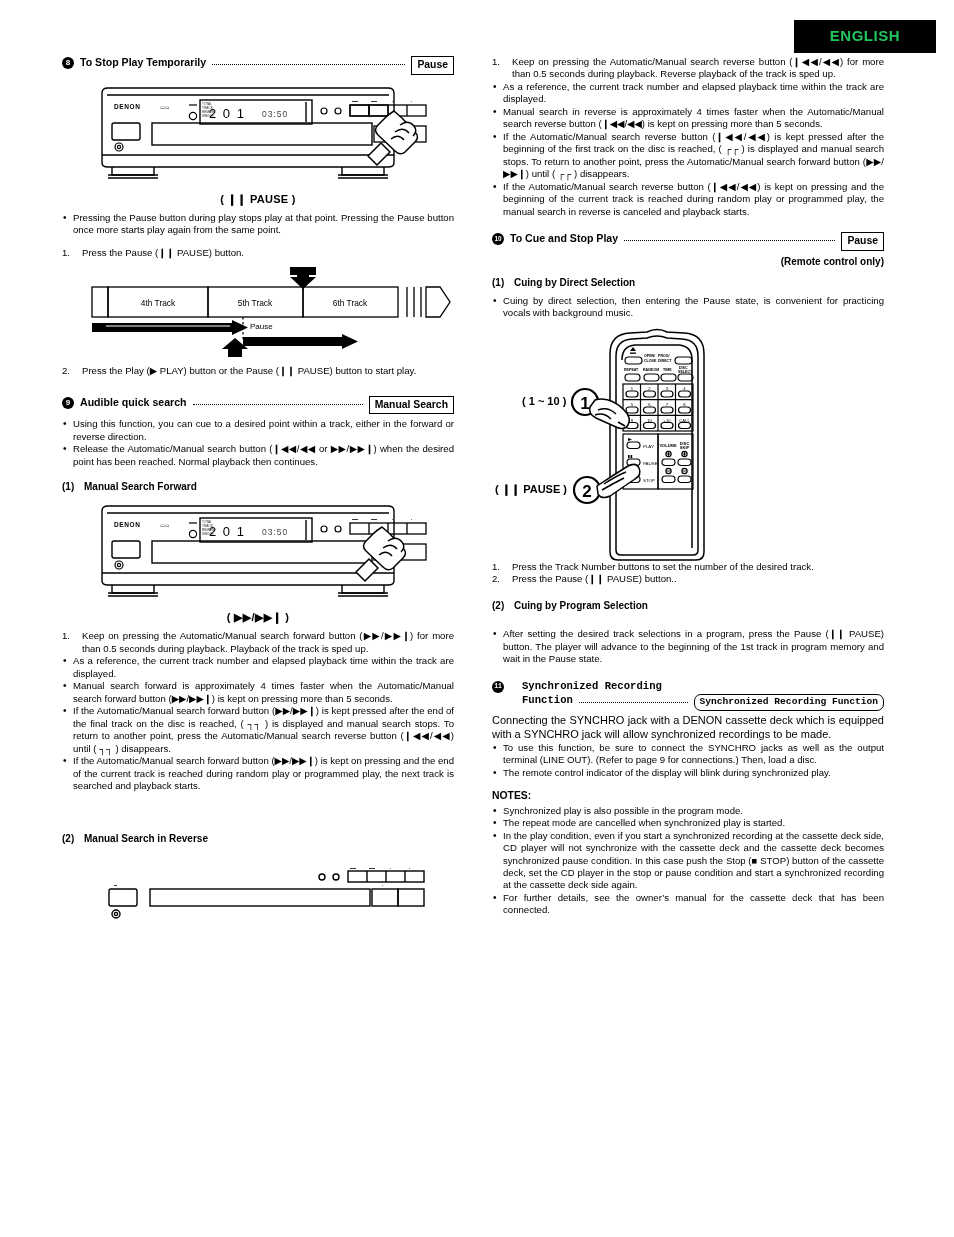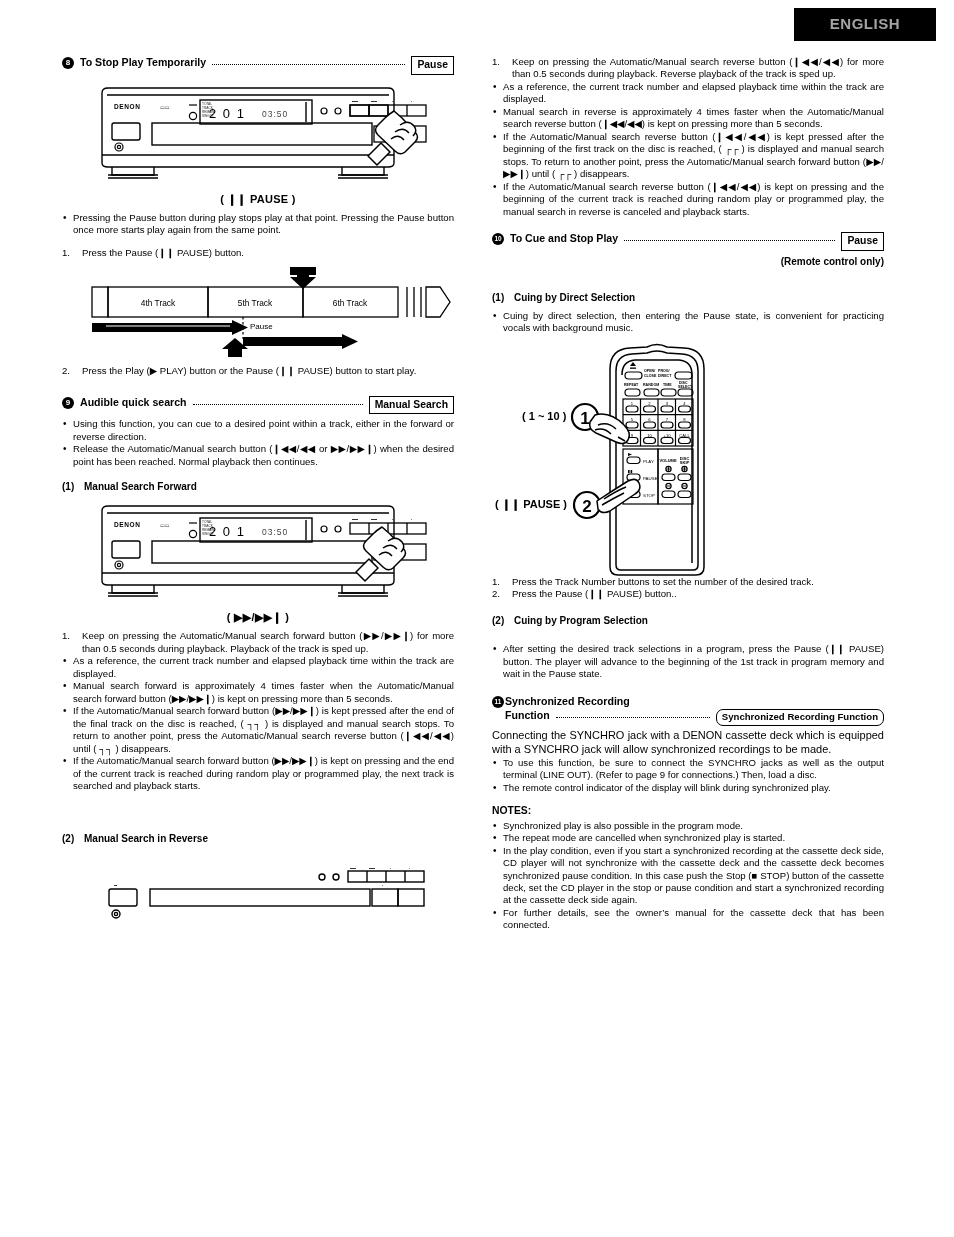--- a/index.html
+++ b/index.html
@@ -10,22 +10,22 @@
     background: #ffffff;
     font-family: "Liberation Sans", sans-serif;
     color: #000;
     position: relative;
     overflow: hidden;
   }
   .page { position:relative; width:954px; height:1237px; }
 
   
   .lang-tab {
-    position:absolute; right:18px; top:8px;
-    background:#000; color:#a3a3a3;
+    position:absolute; right:18px; top:20px;
+    background:#000; color:#22c55e;
     font-weight:bold; font-size:15px;
     letter-spacing:.5px;
     padding:6px 36px 7px 36px;
     text-align:center;
   }
 
   
   .col { position:absolute; top:56px; width:392px; }
   .col-left  { left:62px; }
   .col-right { left:492px; }
@@ -389,21 +389,21 @@
     <div class="gap14"></div>
 
     <div class="sec-head">
       <span class="sec-num" style="font-size:6.4px;">10</span>
       <span class="sec-title">To Cue and Stop Play</span>
       <span class="leader"></span>
       <span class="keybox">Pause</span>
     </div>
     <div class="sub-note">(Remote control only)</div>
 
-    <div class="subhead" style="margin-top:23px;">
+    <div class="subhead" style="margin-top:8px;">
       <span class="idx">(1)</span><span>Cuing by Direct Selection</span>
     </div>
 
     <ul class="bullets">
       <li>Cuing by direct selection, then entering the Pause state, is convenient for practicing vocals with background music.</li>
     </ul>
 
     <div class="remote-wrap">
       <svg width="392" height="235" viewBox="0 0 392 235">
 
@@ -552,21 +552,21 @@
 
     <div class="gap10"></div>
 
     <ul class="bullets">
       <li>After setting the desired track selections in a program, press the Pause (❙❙ PAUSE) button. The player will advance to the beginning of the 1st track in program memory and wait in the Pause state.</li>
     </ul>
 
     <div class="gap14"></div>
 
     <div style="position:relative;">
-      <div style="display:flex; align-items:flex-start; gap:1px; font-weight:bold; font-size:10.6px;">
+      <div style="display:flex; align-items:flex-start; gap:18px; font-weight:bold; font-size:10.6px;font-family:Liberation Mono, monospace;">
         <span class="sec-num" style="font-size:6.4px;">11</span>
         <div style="flex:1 1 auto;">
           <div>Synchronized Recording</div>
           <div style="display:flex; align-items:flex-start; gap:6px;">
             <span style="white-space:nowrap;">Function</span>
             <span class="leader"></span>
             <span class="keybox" style="font-size:9.6px;border-radius:7px;">Synchronized Recording Function</span>
           </div>
         </div>
       </div>

